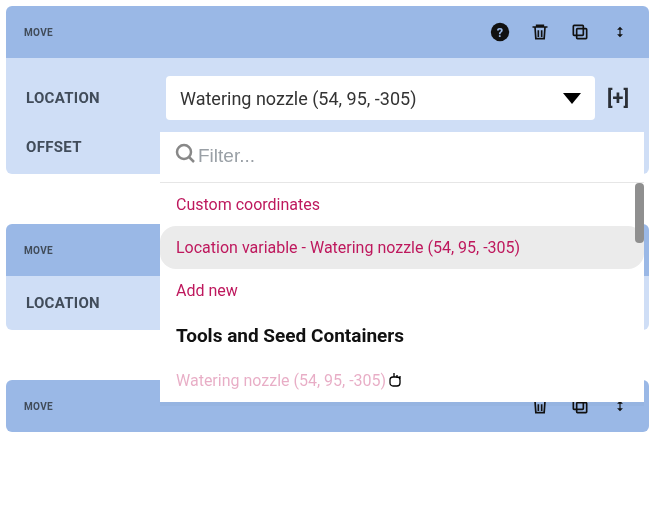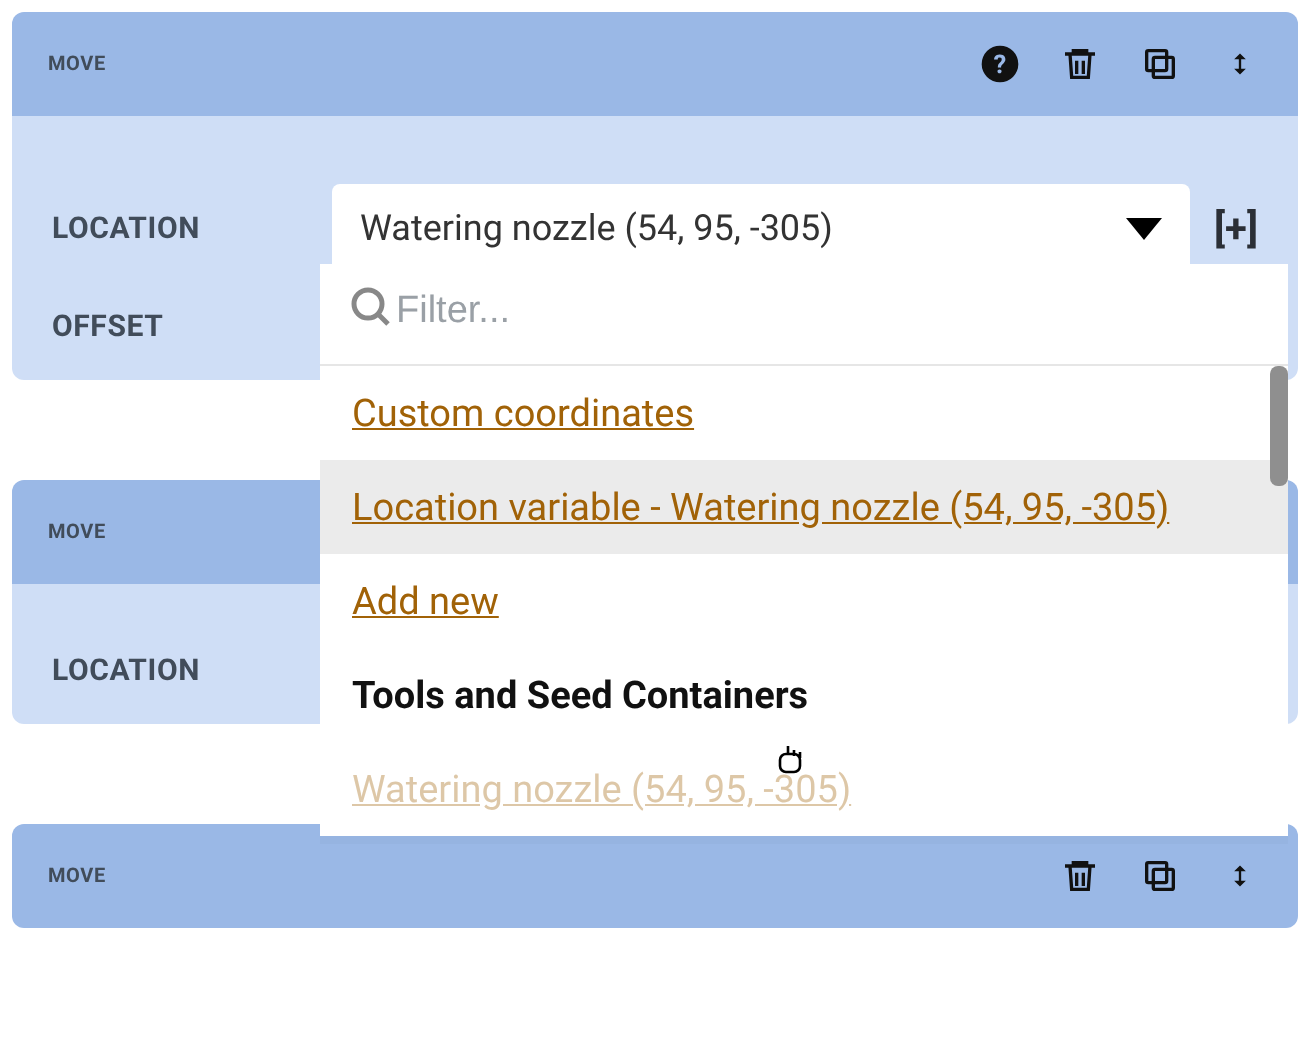--- a/index.html
+++ b/index.html
@@ -50,21 +50,20 @@
   .card-body {
     background: #cfdef6;
     padding: 18px 20px;
     border-bottom-left-radius: 6px;
     border-bottom-right-radius: 6px;
   }
   .row {
     display: flex;
     align-items: center;
     margin-bottom: 18px;
-    margin-top: 16px;
   }
   .row:last-child { margin-bottom: 0; }
   .row-label {
     width: 140px;
     font-weight: 700;
     font-size: 15px;
     color: #414c5a;
     letter-spacing: 0.3px;
   }
   .select {
@@ -120,34 +119,34 @@
     width: 100%;
   }
   .dd-filter input::placeholder { color: #9aa0a6; }
   .dd-list {
     max-height: 340px;
     overflow-y: auto;
     position: relative;
   }
   .dd-item {
     padding: 12px 16px;
-    font-size: 19px;
-    color: #a16207;
+    font-size: 16px;
+    color: #be185d;
     cursor: pointer;
     white-space: nowrap;
-    text-decoration: underline;
   }
   .dd-heading {
     padding: 12px 16px;
     font-size: 19px;
     font-weight: 700;
     color: #111;
   }
   .dd-item.highlight {
     background: #ebebeb;
+    border-radius: 16px;
   }
   .dd-scrollbar {
     position: absolute;
     right: 0;
     top: 0;
     width: 9px;
     height: 60px;
     background: #8f8f8f;
     border-radius: 4px;
   }

